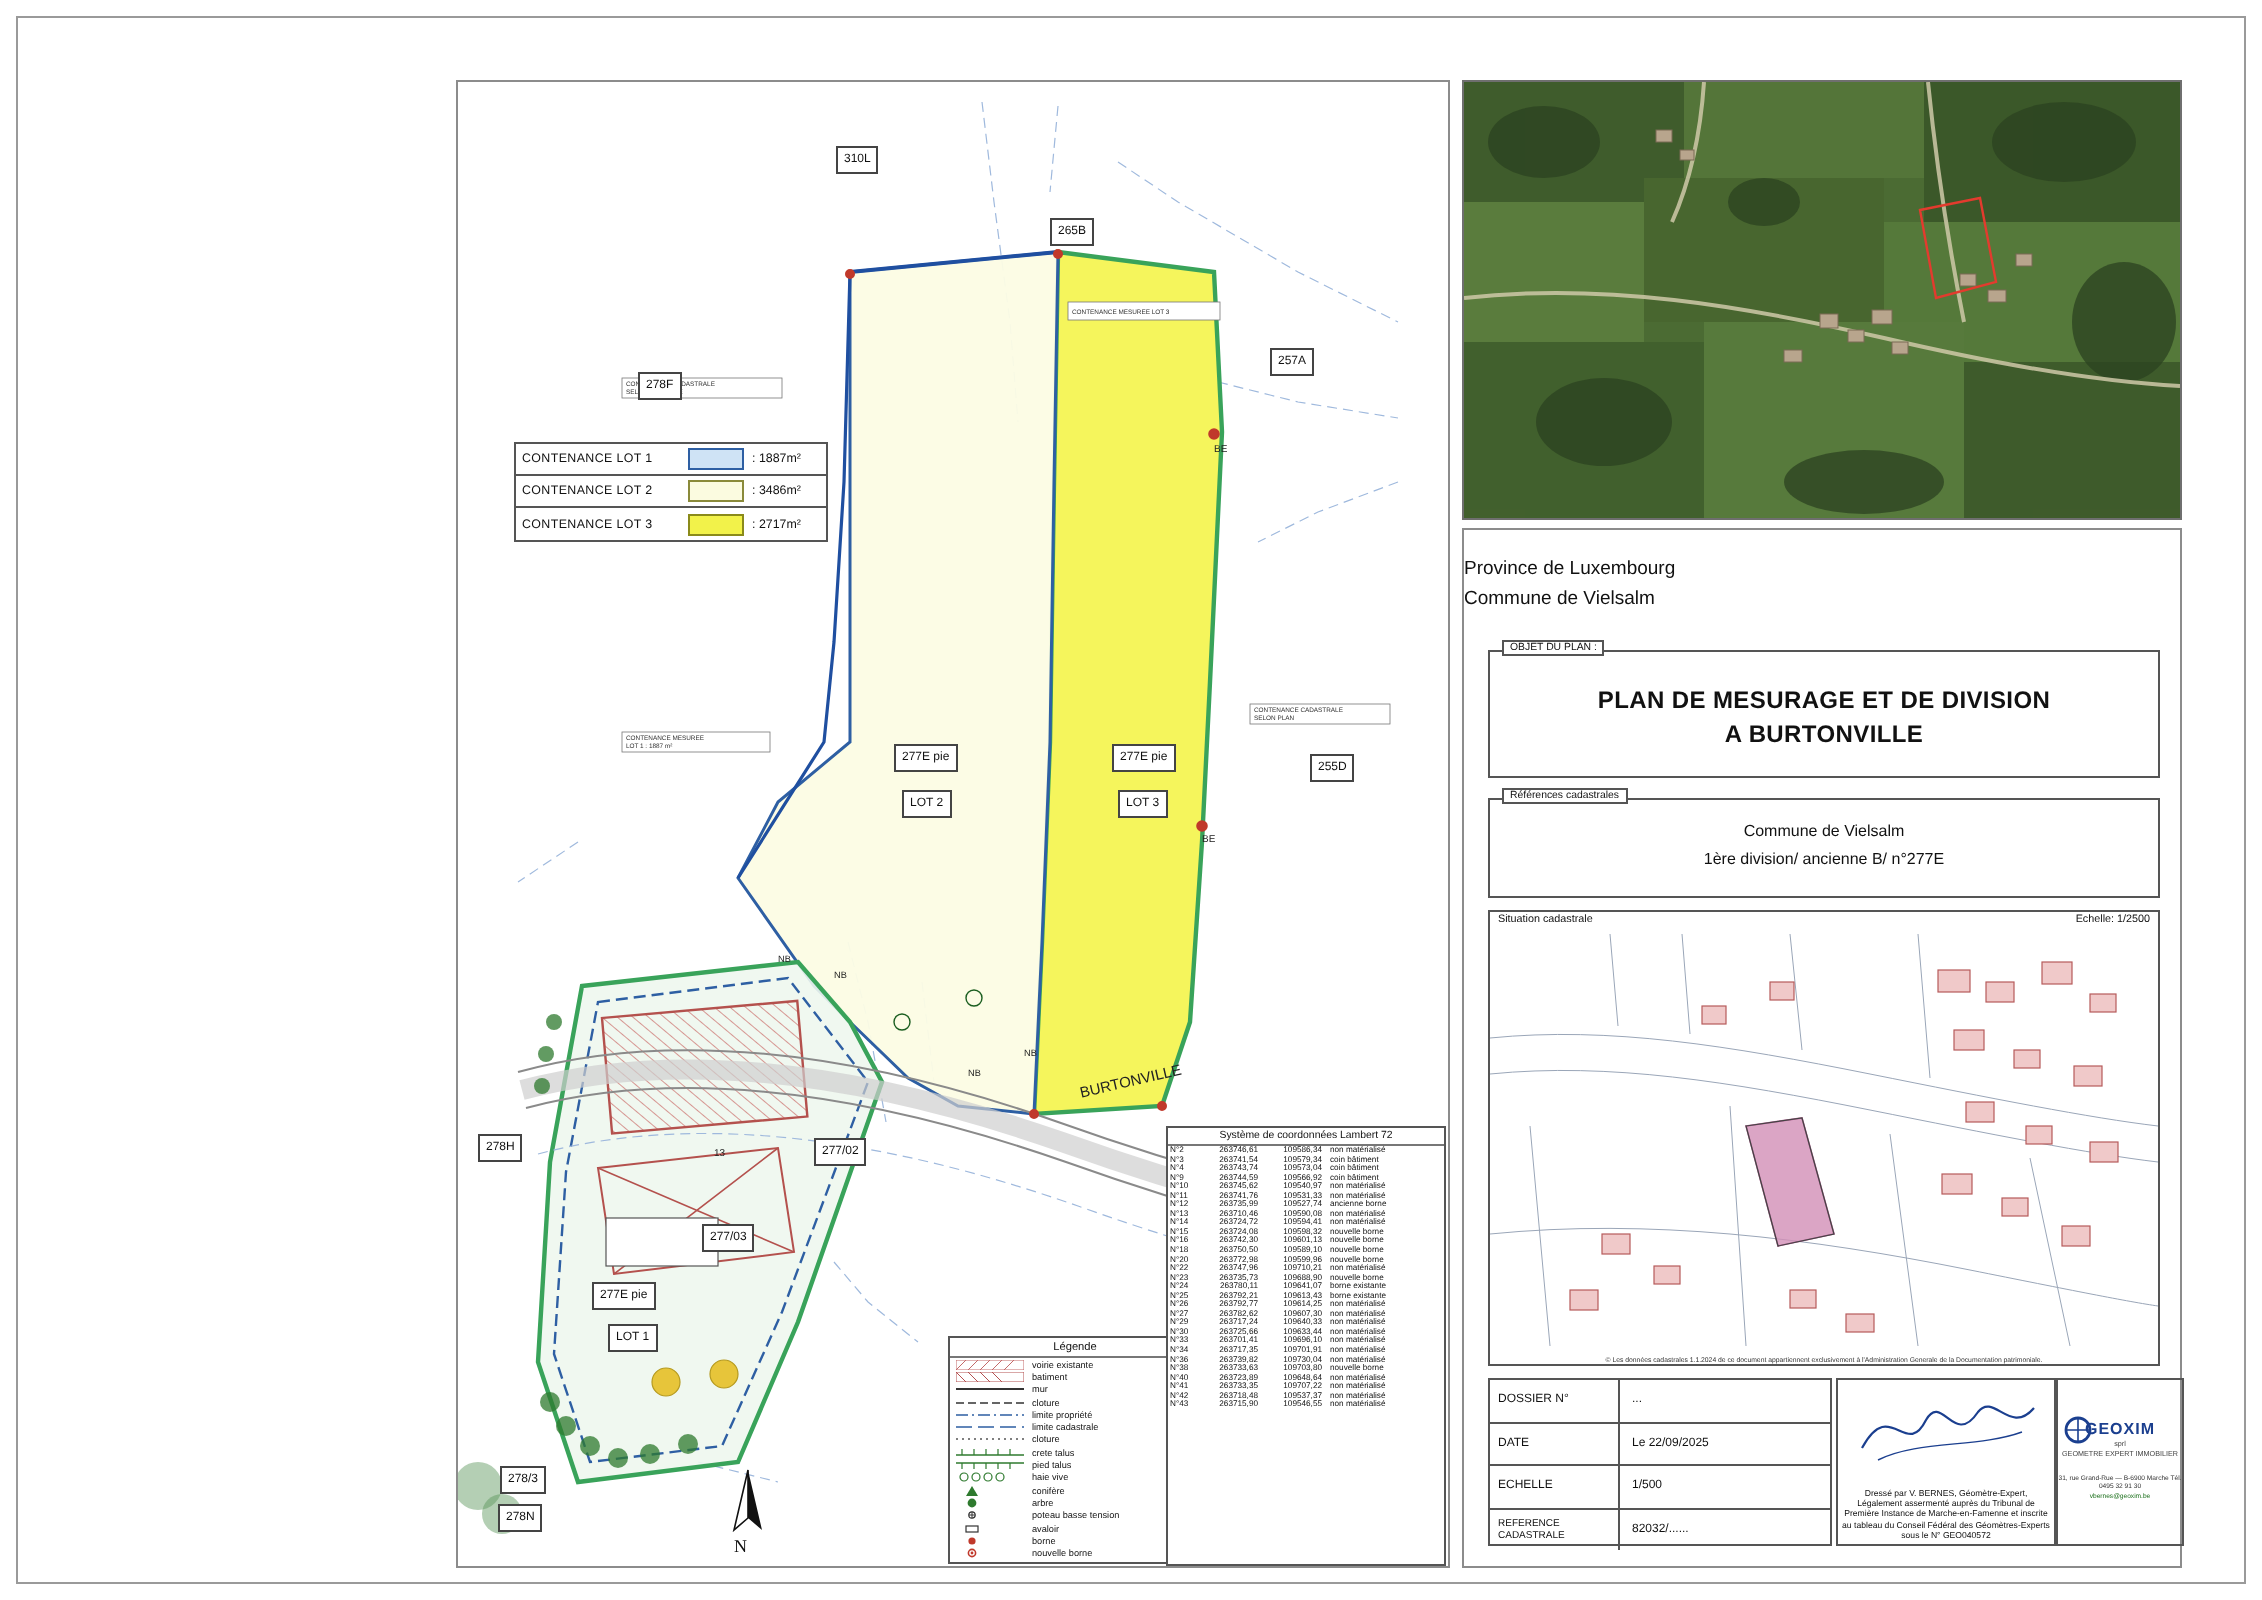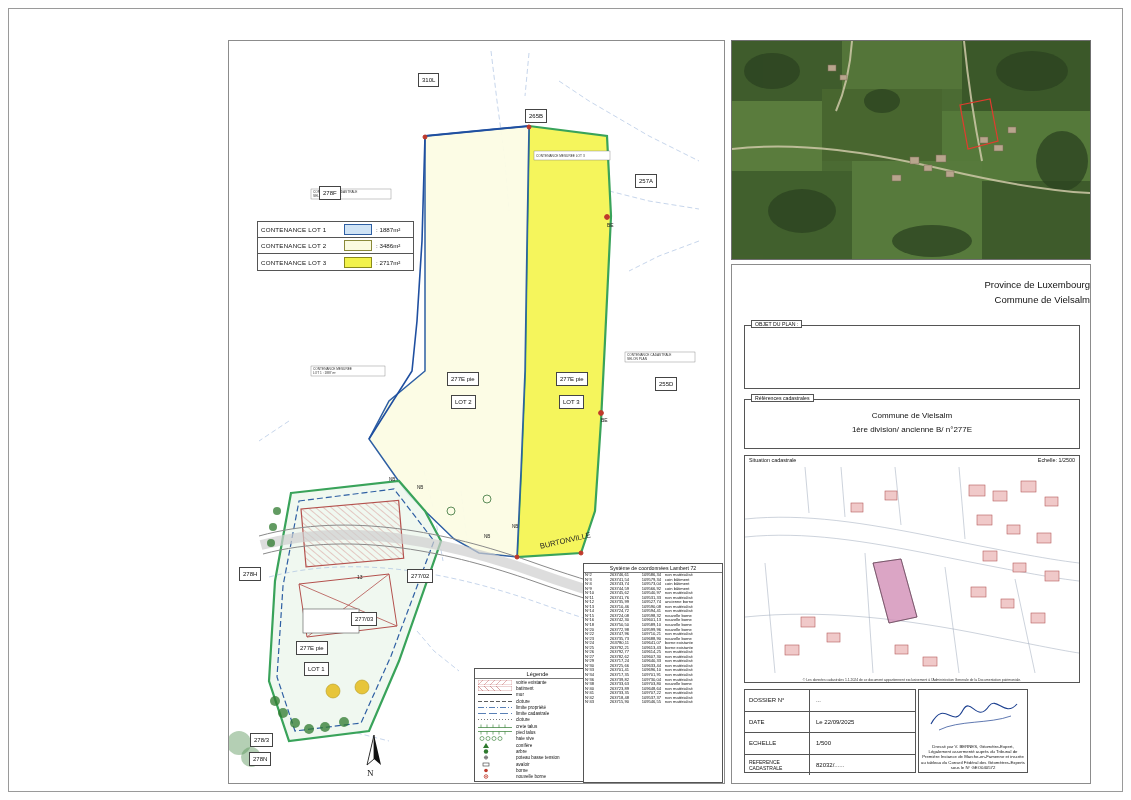--- a/index.html
+++ b/index.html
@@ -45,21 +45,21 @@
   .coords td.t{text-align:left;}
 
   
   .north{position:absolute;left:125px;top:690px;width:40px;height:46px;}
 
   
   .aerial{position:absolute;left:722px;top:31px;width:358px;height:218px;border:1px solid #6f6f6f;overflow:hidden;background:#3d5a28;}
 
   
   .cartouche{position:absolute;left:722px;top:255px;width:358px;height:518px;border:1px solid #8c8c8c;background:#fff;}
-  .c-head{text-align:right;padding-top:12px;font-size:9.5px;line-height:15px;}
+  .c-head{text-align:left;padding-top:12px;font-size:9.5px;line-height:15px;}
   .objet{position:absolute;left:12px;top:60px;width:334px;height:62px;border:1px solid #555;}
   .objet .cap{position:absolute;left:6px;top:-6px;background:#fff;font-size:5.2px;padding:0 3px;border:1px solid #555;}
   .objet .t1{text-align:center;font-size:12px;font-weight:bold;margin-top:16px;line-height:17px;letter-spacing:.2px;}
   .refcad{position:absolute;left:12px;top:134px;width:334px;height:48px;border:1px solid #555;}
   .refcad .cap{position:absolute;left:6px;top:-6px;background:#fff;font-size:5.2px;padding:0 3px;border:1px solid #555;}
   .refcad .l{text-align:center;font-size:8px;line-height:14px;margin-top:9px;}
   .situ{position:absolute;left:12px;top:190px;width:334px;height:226px;border:1px solid #555;background:#fff;overflow:hidden;}
   .situ .bar{display:flex;justify-content:space-between;font-size:5.4px;padding:1px 4px;}
   .situ .note{position:absolute;left:0;bottom:0;width:100%;font-size:3.4px;text-align:center;color:#333;background:rgba(255,255,255,.85);}
   .situmap{position:absolute;left:0;top:11px;width:334px;height:206px;background:#fff;}
@@ -568,20 +568,24 @@
     </div>
 
     <div class="cartouche">
       <div class="c-head">
         <div>Province de Luxembourg</div>
         <div>Commune de Vielsalm</div>
       </div>
 
       <div class="objet">
         <span class="cap">OBJET DU PLAN :</span>
+        <div class="t1">
+          <div>PLAN DE MESURAGE ET DE DIVISION</div>
+          <div>A BURTONVILLE</div>
+        </div>
       </div>
 
       <div class="refcad">
         <span class="cap">Références cadastrales</span>
         <div class="l">Commune de Vielsalm</div>
         <div class="l" style="margin-top:0">1ère division/ ancienne B/ n°277E</div>
       </div>
 
       <div class="situ">
         <div class="bar">
@@ -653,16 +657,28 @@
       </div>
 
       <div class="sig">
         <svg viewBox="0 0 108 48" width="108" height="48">
           <path d="M12,34 C26,8 34,40 44,20 C52,6 58,34 70,16 C78,6 86,28 98,14" fill="none" stroke="#1b3f8f" stroke-width="1.1"></path>
           <path d="M20,40 C40,30 70,34 92,26" fill="none" stroke="#1b3f8f" stroke-width="0.7"></path>
         </svg>
         <div class="txtblk">Dressé par V. BERNES, Géomètre-Expert, Légalement assermenté auprès du Tribunal de Première Instance de Marche-en-Famenne et inscrite au tableau du Conseil Fédéral des Géomètres-Experts sous le N° GEO040572</div>
       </div>
 
+      <div class="geoxim">
+        <svg width="62" height="18" viewBox="0 0 62 18" style="position:absolute;left:0;top:16px">
+          <circle cx="10" cy="9" r="6" fill="none" stroke="#1b3f8f" stroke-width="1.4"></circle>
+          <path d="M10,3 L10,15 M4,9 L16,9" stroke="#1b3f8f" stroke-width="0.8"></path>
+        </svg>
+        <div class="nm">GEOXIM</div>
+        <div class="sub">sprl</div>
+        <div class="sub">GEOMETRE        EXPERT IMMOBILIER</div>
+        <div class="adr">31, rue Grand-Rue — B-6900 Marche
+Tél. 0495 32 91 30</div>
+        <div class="mail">vbernes@geoxim.be</div>
+      </div>
     </div>
 
   </div>
 </div>
 
 </body></html>

